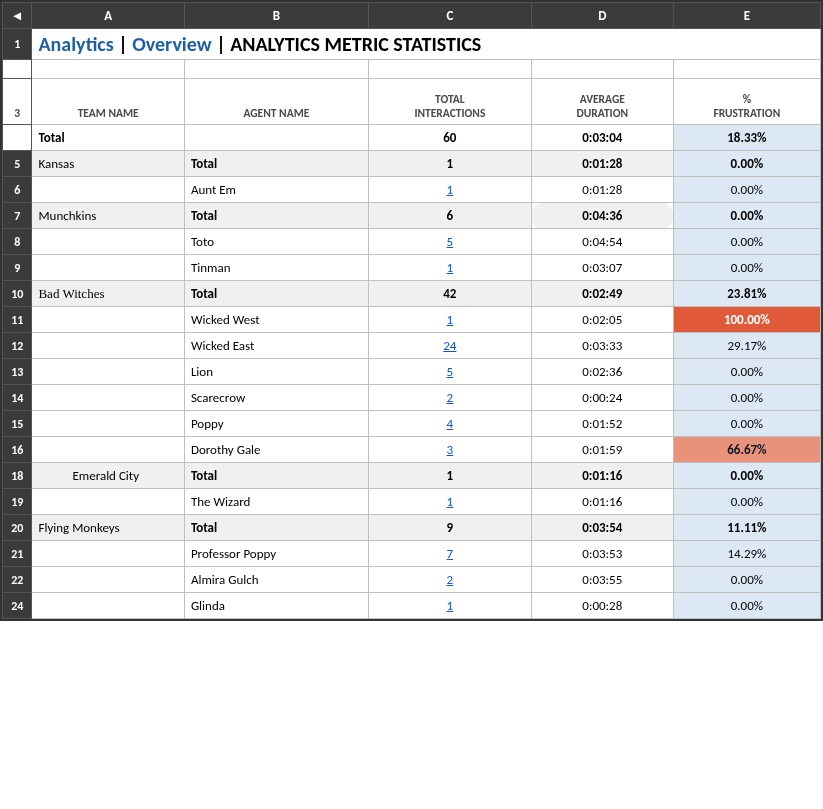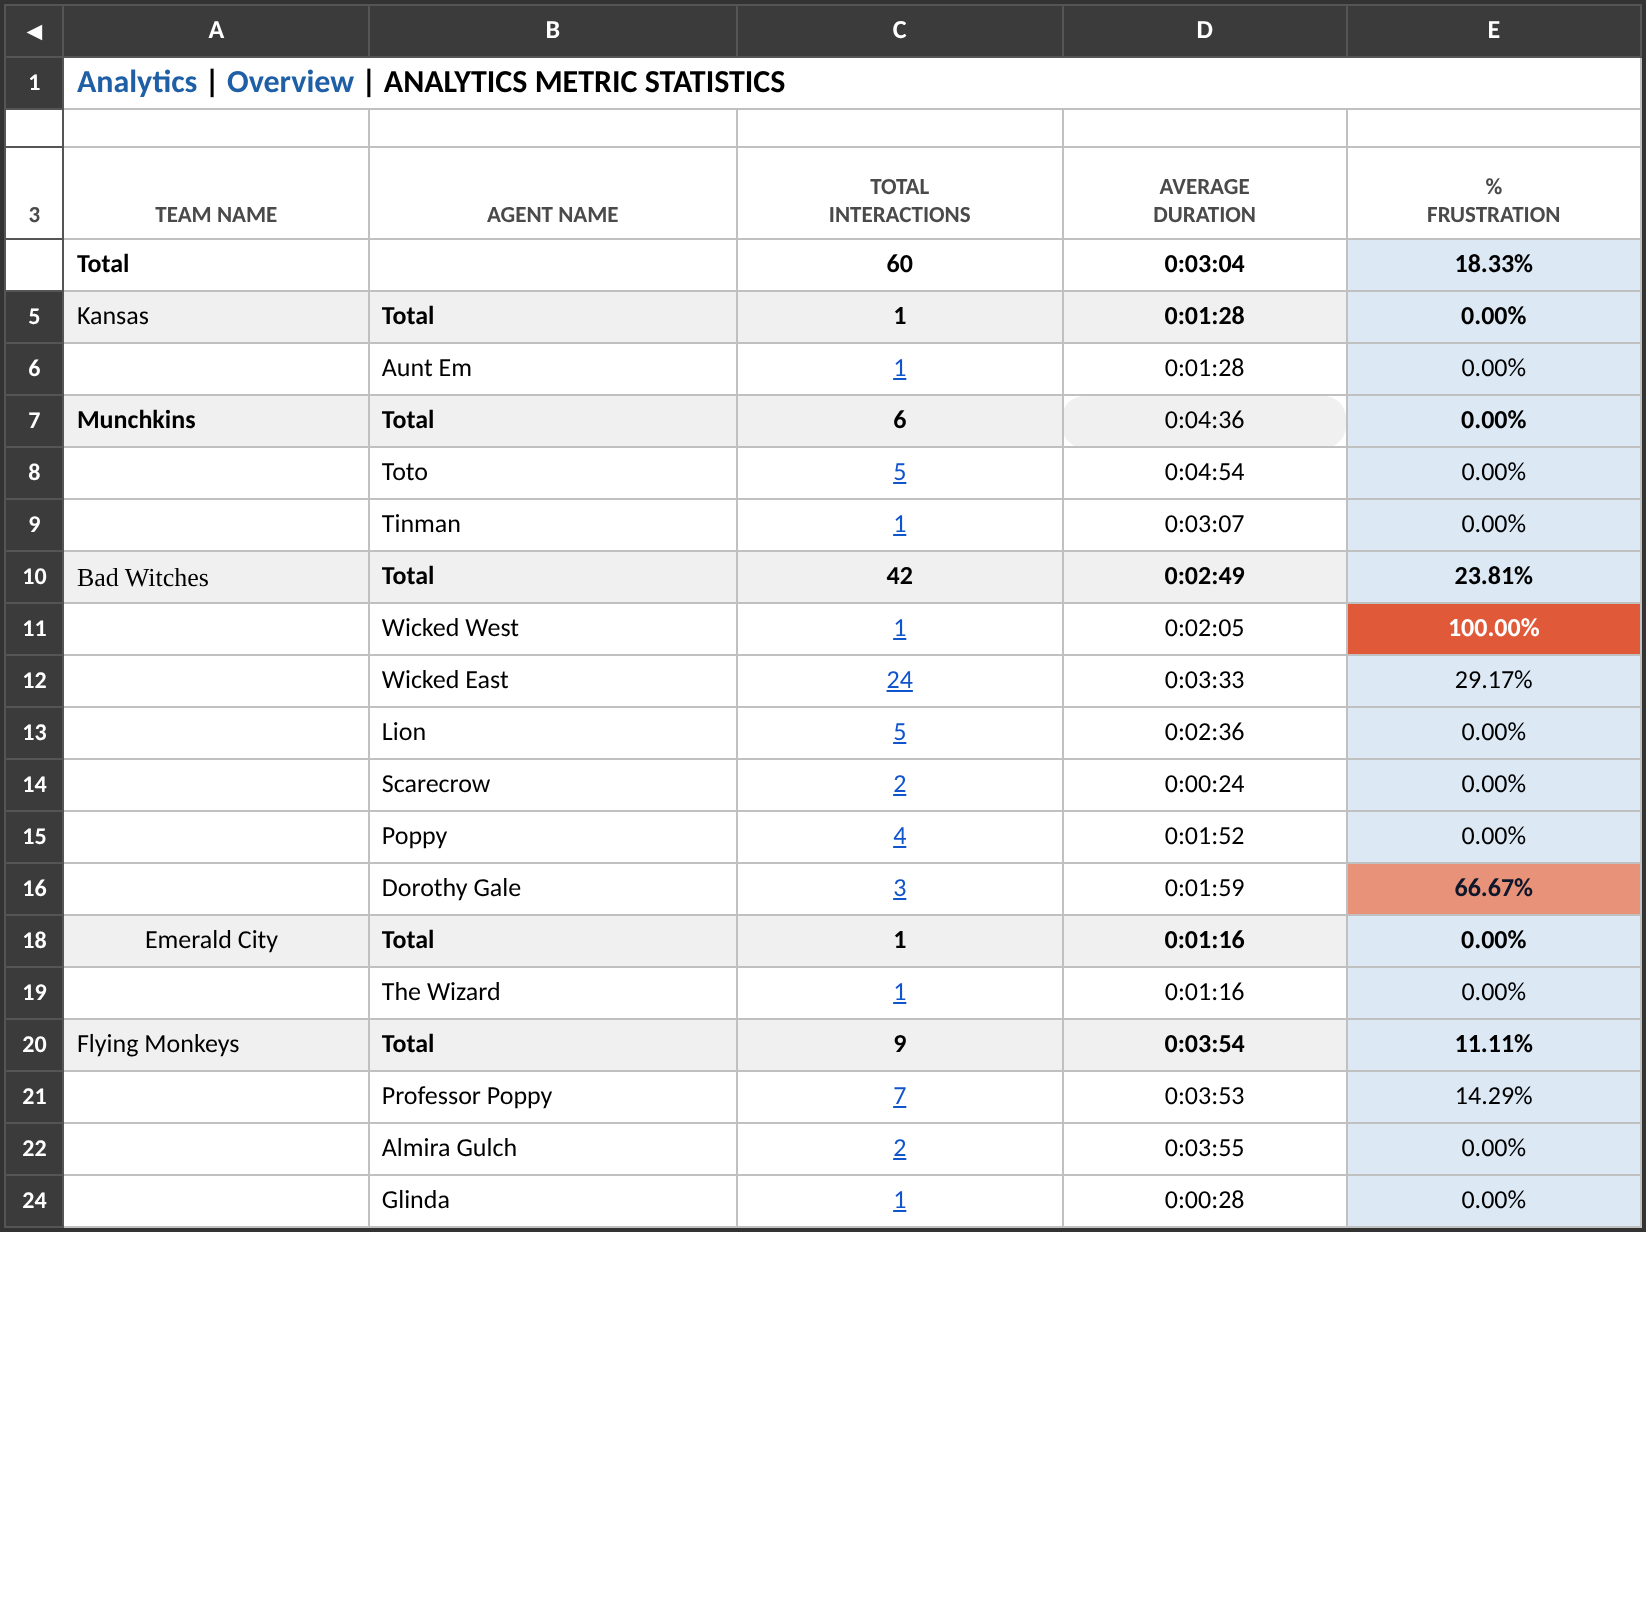--- a/index.html
+++ b/index.html
@@ -64,21 +64,21 @@
       padding: 3px 6px;
       vertical-align: middle;
       height: 26px;
       white-space: nowrap;
       overflow: hidden;
     }
 
     
     .title-cell {
       font-weight: bold;
-      font-size: 16px;
+      font-size: 20px;
       color: #000;
       background: #fff;
       border-top: 1px solid #c0c0c0;
     }
 
     
     .empty-row td {
       background: #fff;
       height: 16px;
     }
@@ -201,24 +201,24 @@
         <tr>
           <td class="row-num">6</td>
           <td></td>
           <td>Aunt Em</td>
           <td class="center" style="color: rgb(17, 85, 204); text-decoration: underline; cursor: pointer;">1</td>
           <td class="center">0:01:28</td>
           <td class="center" style="background: rgb(220, 233, 245);">0.00%</td>
         </tr>
         <tr style="background: rgb(240, 240, 240);">
           <td class="row-num">7</td>
-          <td style="font-weight: bold;">Munchkins</td>
+          <td style="font-weight: normal;">Munchkins</td>
           <td style="font-weight: bold;">Total</td>
           <td class="center" style="font-weight: bold;">6</td>
-          <td class="center" style="font-weight: normal; border-radius: 11px;">0:04:36</td>
+          <td class="center" style="font-weight: bold; border-radius: 11px;">0:04:36</td>
           <td class="center" style="background: rgb(220, 233, 245); font-weight: bold;">0.00%</td>
         </tr>
         <tr>
           <td class="row-num">8</td>
           <td></td>
           <td>Toto</td>
           <td class="center" style="color: rgb(17, 85, 204); text-decoration: underline; cursor: pointer;">5</td>
           <td class="center">0:04:54</td>
           <td class="center" style="background: rgb(220, 233, 245);">0.00%</td>
         </tr>

